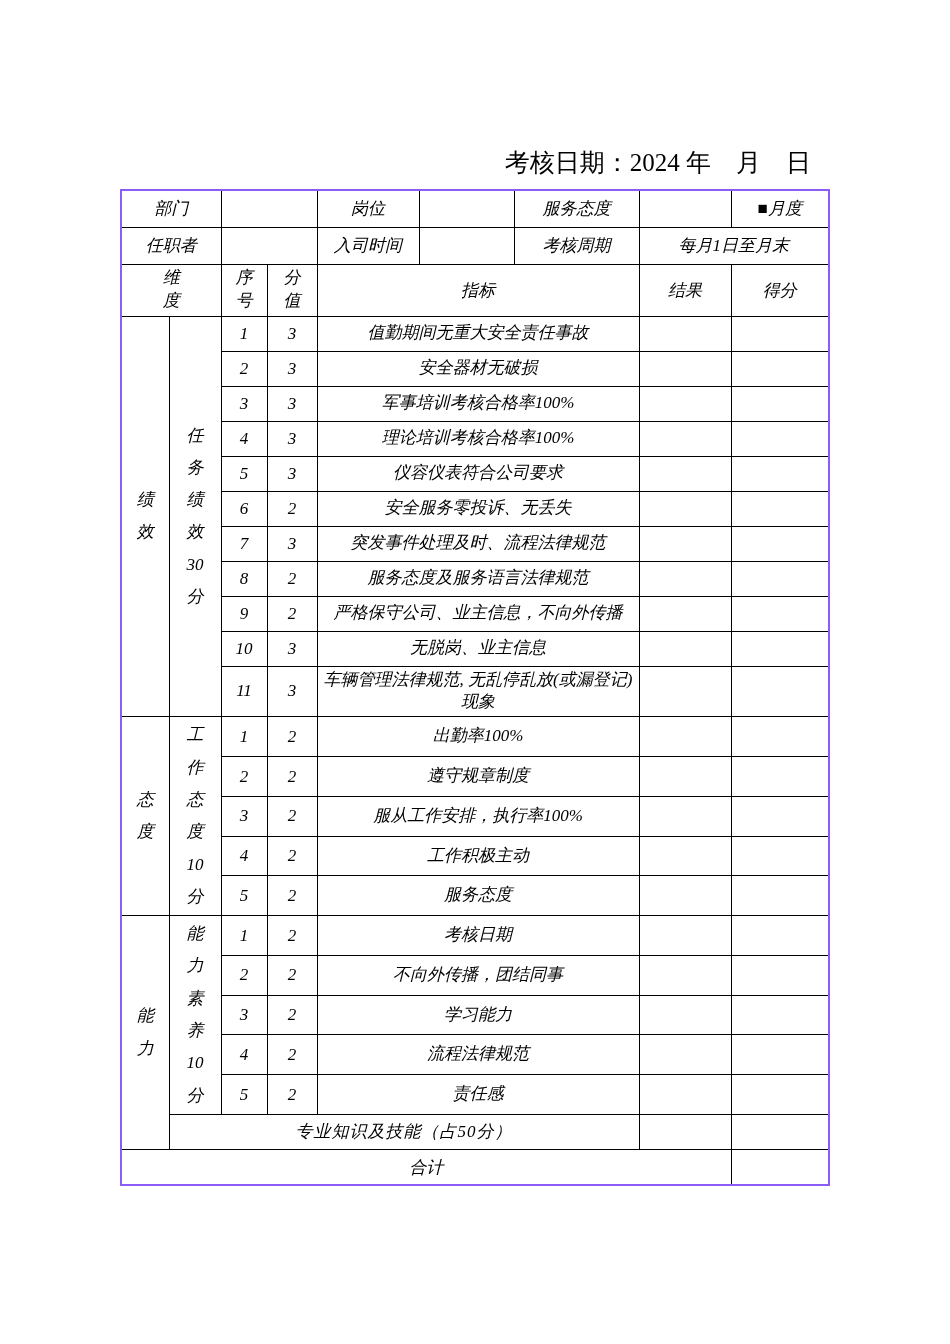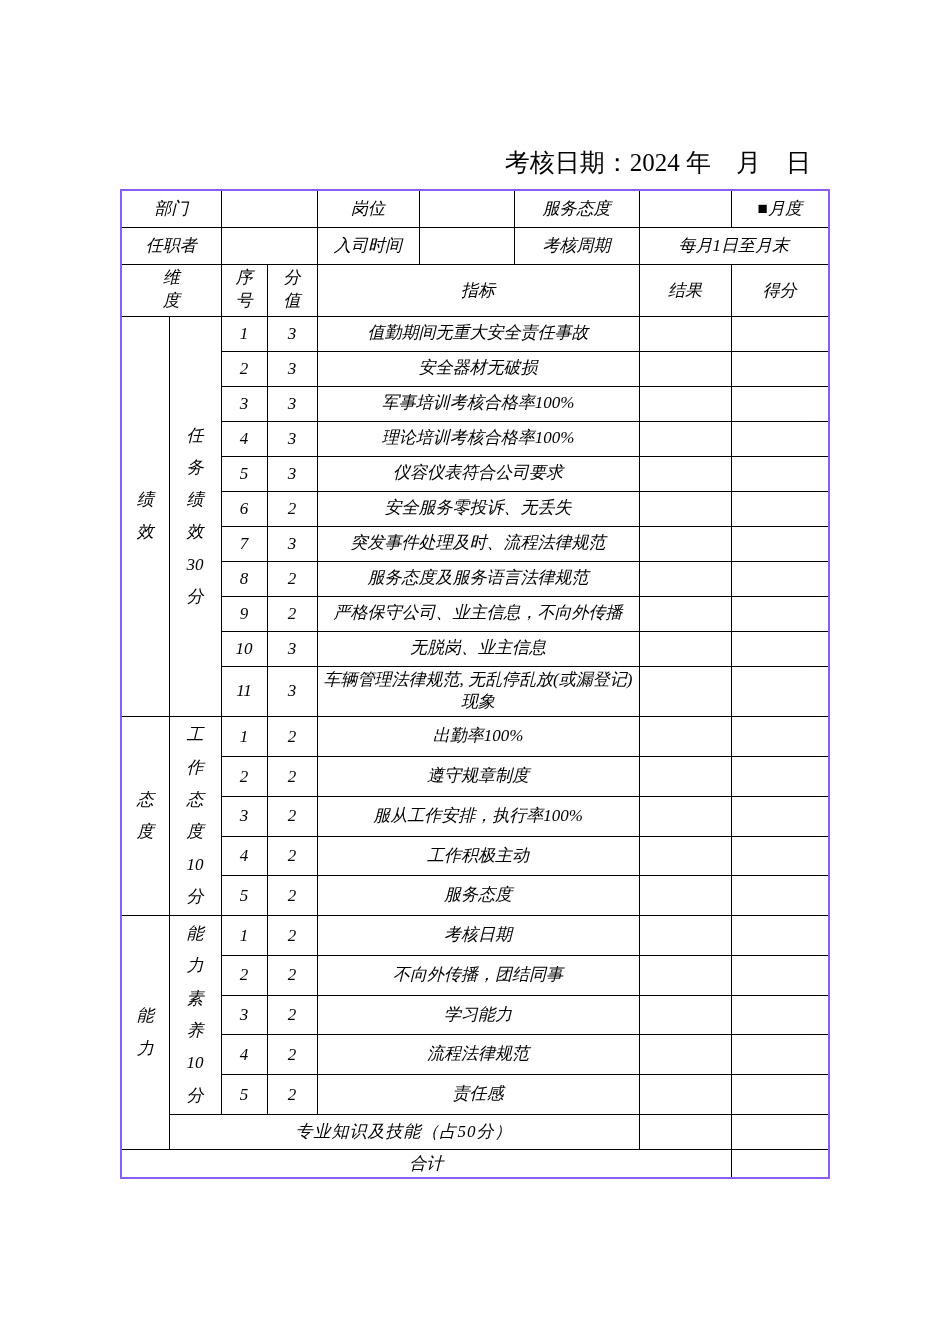--- a/index.html
+++ b/index.html
@@ -40,21 +40,21 @@
     border:1px solid #000;
     font-size:17px;
     text-align:center;
     vertical-align:middle;
     padding:2px 4px;
     overflow:hidden;
   }
   tr.info-row td { height:37px; }
   tr.head-row td { height:52px; }
   tr.body-row td { height:35px; }
-  tr.total-row td { height:28px; }
+  tr.total-row td { height:36px; }
   td.pre { white-space:pre-line; line-height:1.35; }
   td.vtext { white-space:pre-line; line-height:1.9; }
   td.ind { text-align:left; padding-left:9px; line-height:1.35;margin-left:7px; }
   td.special { letter-spacing:1px; }
   td.total-label { text-align:right; padding-right:16px; }
 </style>
 </head>
 <body>
 
 <div class="page">

